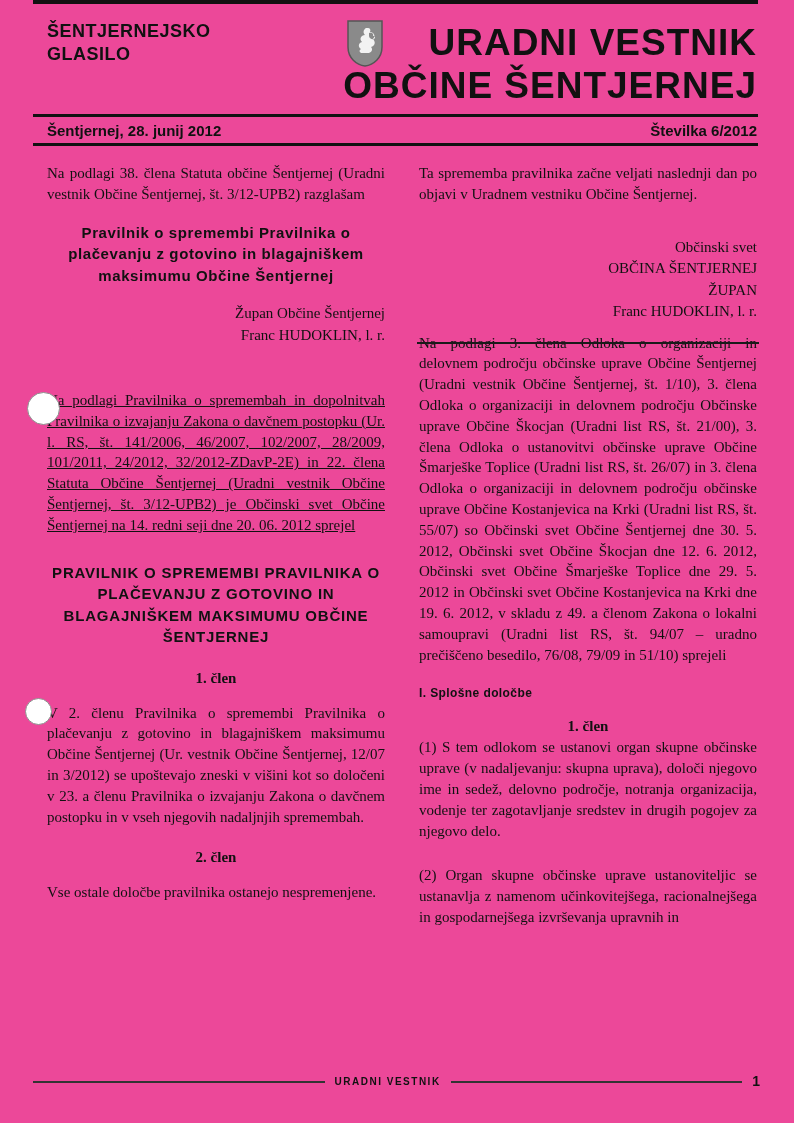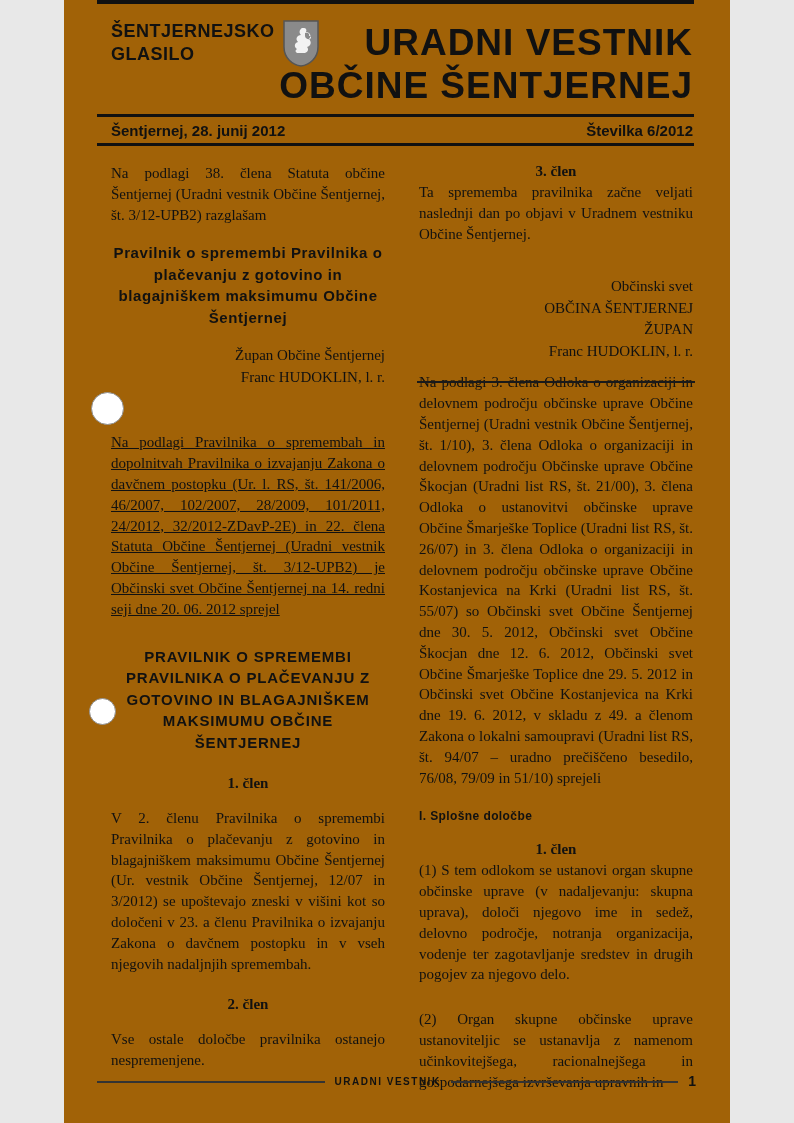--- a/index.html
+++ b/index.html
@@ -1,20 +1,20 @@
 <!DOCTYPE html>
 <html><head>
 <meta charset="utf-8">
 <style>
   html,body{margin:0;padding:0;background:#e8e8e8;}
   .page{
     position:relative;
-    width:666px;height:1123px;
+    width:794px;height:1123px;
     margin:0 auto;
-    background:#a16207;
+    background:#ec4899;
     color:#111;
     font-family:"Liberation Serif", serif;
     overflow:hidden;
     box-sizing:border-box;
   }
   .rule-thick{
     position:relative;
     margin:0 36px 0 33px;
     height:4px;background:#111;
   }
@@ -179,21 +179,20 @@
       <div class="article-no">1. člen</div>
 
       <p class="para">V 2. členu Pravilnika o spremembi Pravilnika o plačevanju z gotovino in blagajniškem maksimumu Občine Šentjernej (Ur. vestnik Občine Šentjernej, 12/07 in 3/2012) se upoštevajo zneski v višini kot so določeni v 23. a členu Pravilnika o izvajanju Zakona o davčnem postopku in v vseh njegovih nadaljnjih spremembah.</p>
 
       <div class="article-no">2. člen</div>
 
       <p class="para">Vse ostale določbe pravilnika ostanejo nespremenjene.</p>
     </div>
 
     <div class="col">
-      <div class="article-no tight">3. člen</div>
 
       <p class="para">Ta sprememba pravilnika začne veljati naslednji dan po objavi v Uradnem vestniku Občine Šentjernej.</p>
 
       <div class="sign sign-right-col">
         <div>Občinski svet</div>
         <div>OBČINA ŠENTJERNEJ</div>
         <div>ŽUPAN</div>
         <div>Franc HUDOKLIN, l. r.</div>
       </div>
 

